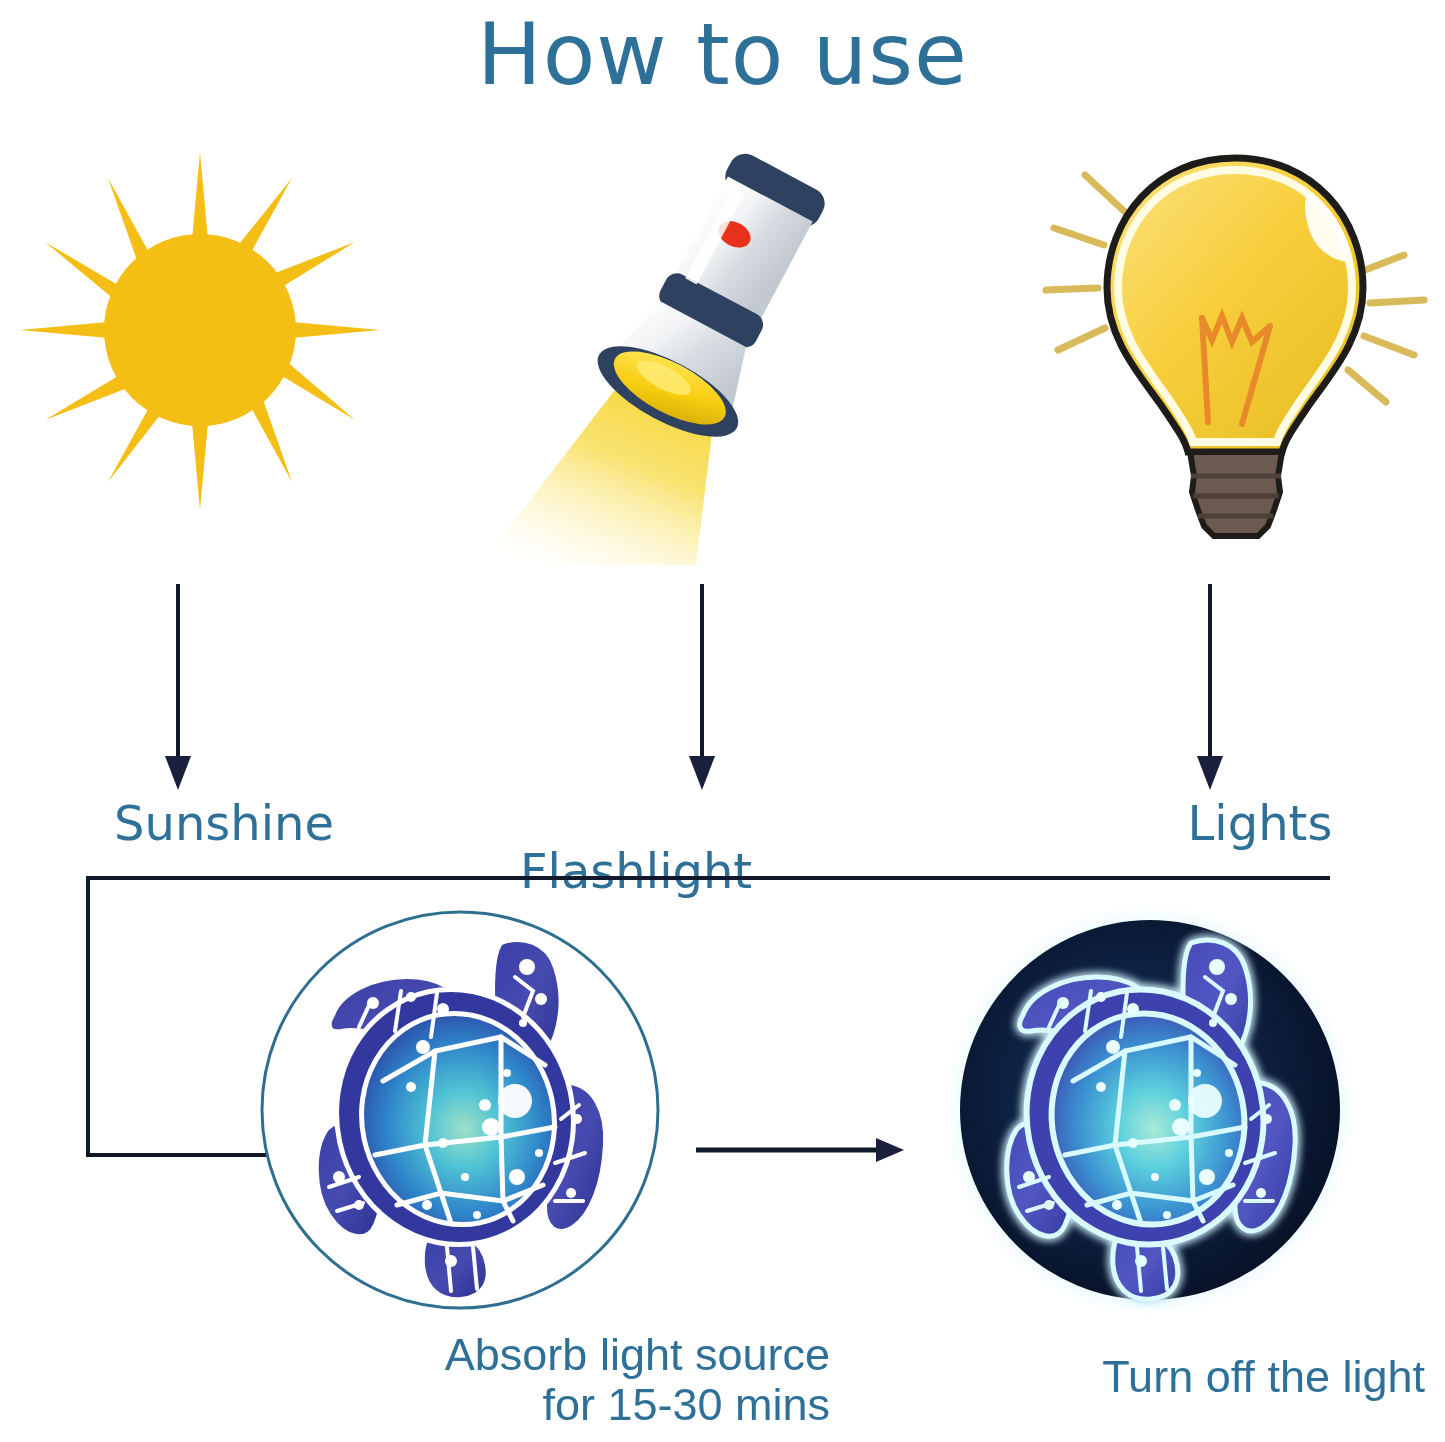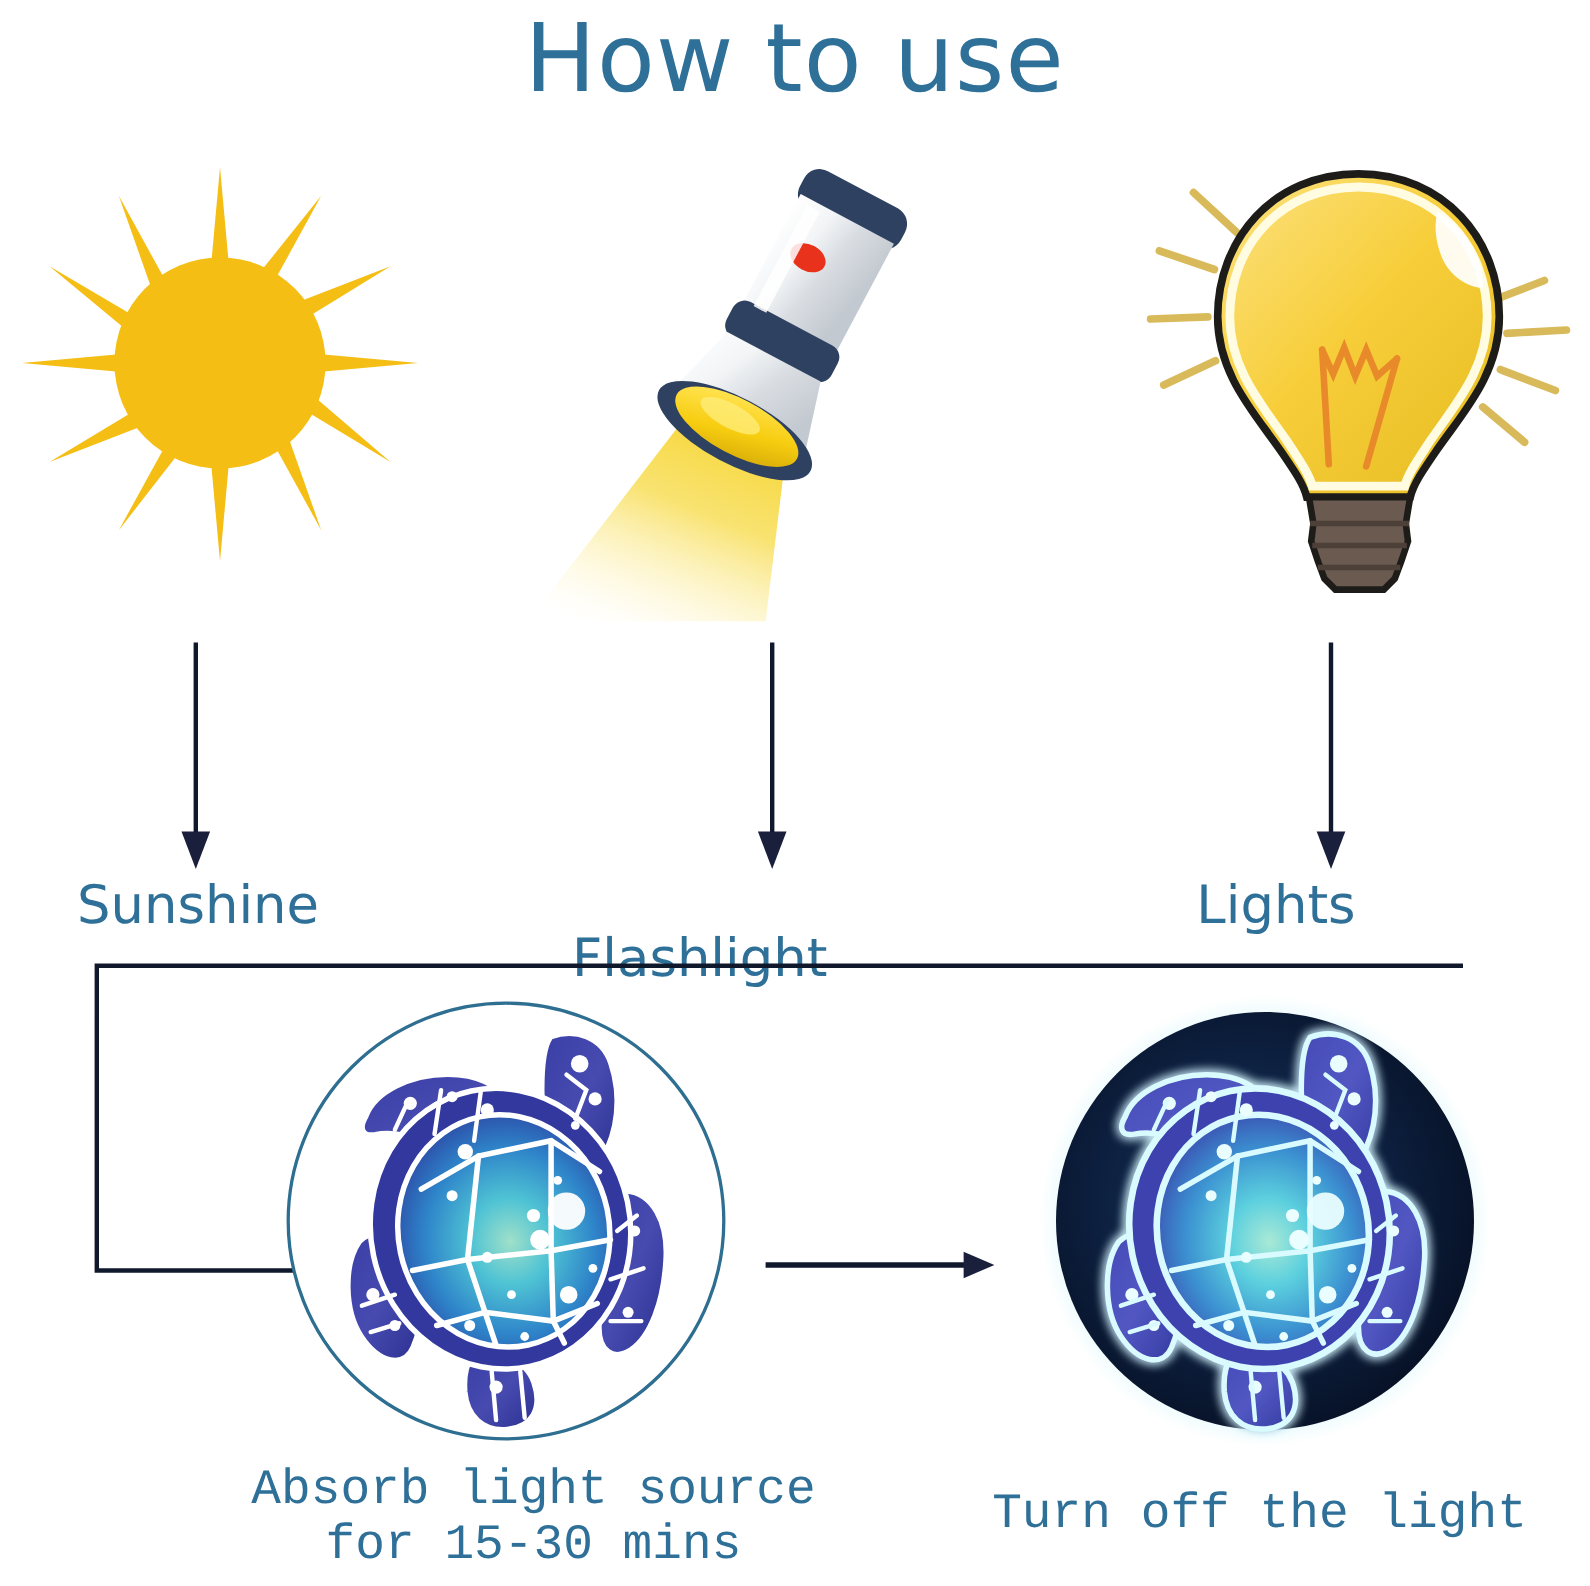--- a/index.html
+++ b/index.html
@@ -42,23 +42,23 @@
   #arrow3 { left: 1140px; top: 580px; width: 150px; height: 215px; }
 
   .step-label {
     position: absolute;
     top: 795px;
     font-size: 48px;
     color: #2f7099;
     font-family: "DejaVu Sans", sans-serif;
     white-space: nowrap;
   }
-  #label-sunshine  { left: 0px;   width: 360px; text-align: center; }
+  #label-sunshine  { left: 0px;   width: 360px; text-align: center; padding-left: 44px; }
   #label-flashlight{ left: 520px; width: 360px; text-align: left; margin-top: 48px; }
-  #label-lights    { left: 980px;width: 360px; text-align: center; }
+  #label-lights    { left: 1080px;width: 360px; text-align: center; }
 
   #bracket {
     position: absolute;
     left: 0;
     top: 860px;
     width: 1445px;
     height: 330px;
     pointer-events: none;
   }
 
@@ -81,22 +81,22 @@
     left: 690px;
     top: 1120px;
     width: 230px;
     height: 60px;
   }
   .caption {
     position: absolute;
     font-size: 45px;
     line-height: 1.12;
     color: #2f7099;
-    text-align: center;
-    font-family: Liberation Mono, monospace;
+    text-align: right;
+    font-family: Liberation Sans, sans-serif;
   }
   #caption-left  { left: 140px; top: 1330px; width: 690px; }
   #caption-right { left: 865px; top: 1330px; width: 560px; margin-top: 22px; }
   .caption .l2 { display: block; }
 </style>
 </head>
 <body>
 
 <div id="page">
 

